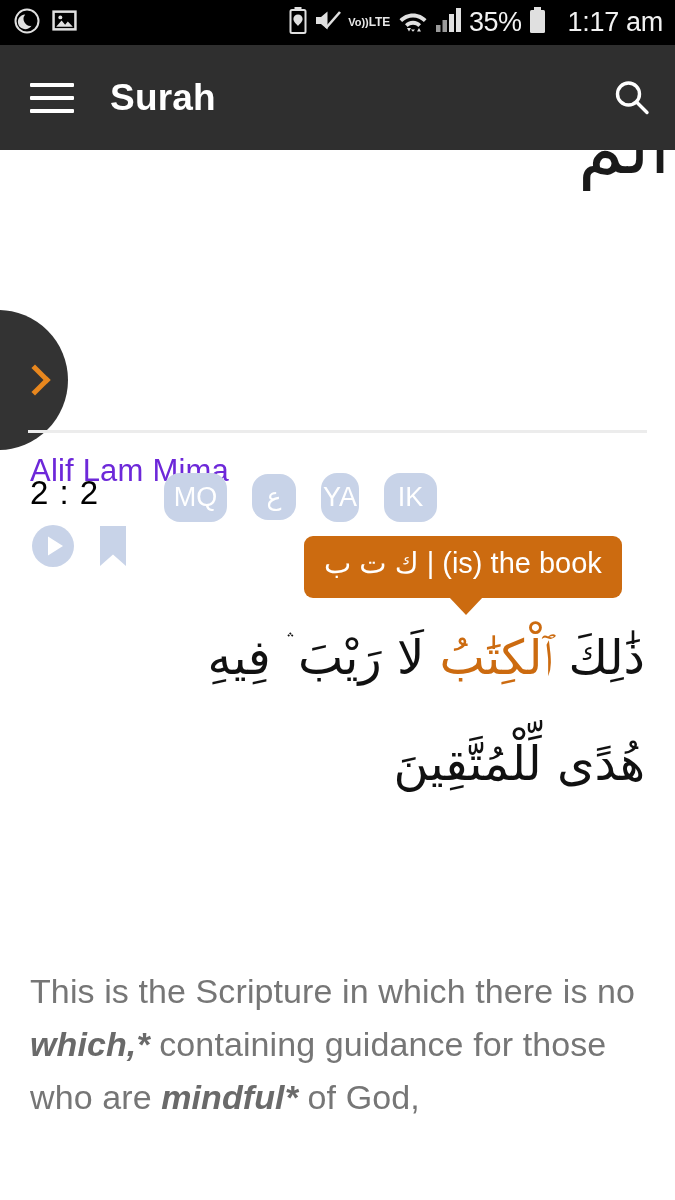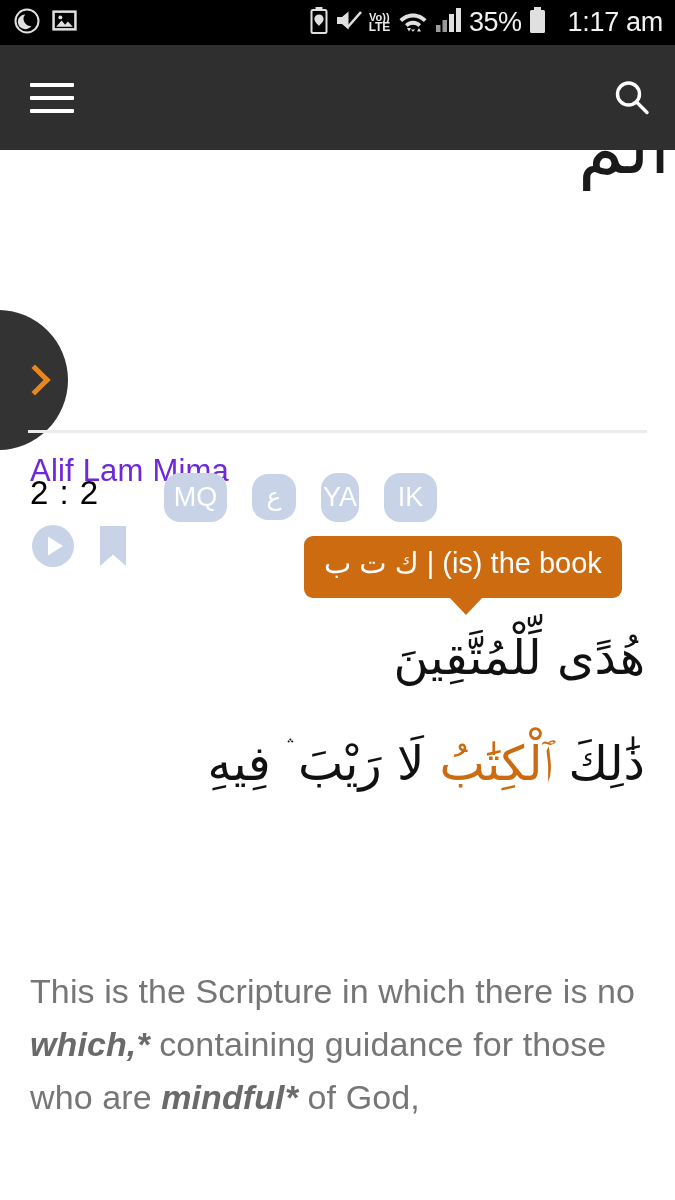--- a/index.html
+++ b/index.html
@@ -46,21 +46,21 @@
   }
   .status-time {
     color: #f2f2f2;
     font-size: 27px;
     letter-spacing: -0.3px;
     line-height: 1;
     margin-left: 15px;
   }
   .volte-wrap {
     display: flex;
-    flex-direction: column;
+    flex-direction: row;
     align-items: center;
     justify-content: center;
     color: #e8e8e8;
     line-height: 0.95;
   }
   .volte-top { font-size: 11px; font-weight: bold; }
   .volte-bot { font-size: 12px; font-weight: bold; letter-spacing: -0.2px;}
 
   
   .app-bar {
@@ -348,20 +348,21 @@
     <span class="status-time">1:17 am</span>
   </div>
 </div>
 
 <div class="app-bar">
   <div class="hamburger">
     <span></span>
     <span></span>
     <span></span>
   </div>
+  <div class="app-title">Surah</div>
   <div class="app-search">
     <svg width="42" height="42" viewBox="0 0 42 42">
       <circle cx="17.5" cy="17" r="11" fill="none" stroke="#ffffff" stroke-width="3.4"></circle>
       <line x1="25.5" y1="25" x2="36" y2="35.5" stroke="#ffffff" stroke-width="3.4" stroke-linecap="round"></line>
     </svg>
   </div>
 </div>
 
 <div class="content">
 
@@ -399,19 +400,19 @@
       <span class="tag tag-ik">IK</span>
     </div>
   </div>
 
   <div class="tooltip">
     <span class="tooltip-text">ك ت ب  |  (is) the book</span>
     <span class="tooltip-arrow"></span>
   </div>
 
   <div class="arabic-block">
+    <span class="arabic-line"><span>ذَٰلِكَ </span><span class="arabic-hl">ٱلْكِتَٰبُ</span><span> لَا رَيْبَ ۛ فِيهِ</span></span>
     <span class="arabic-line">هُدًى لِّلْمُتَّقِينَ</span>
-    <span class="arabic-line"><span>ذَٰلِكَ </span><span class="arabic-hl">ٱلْكِتَٰبُ</span><span> لَا رَيْبَ ۛ فِيهِ</span></span>
   </div>
 
   <div class="translation"><span>This is the Scripture in which there is no </span><b>which,*</b><span> containing guidance for those who are </span><b>mindful*</b><span> of God,</span></div>
 
 </div>
 
 </body></html>

